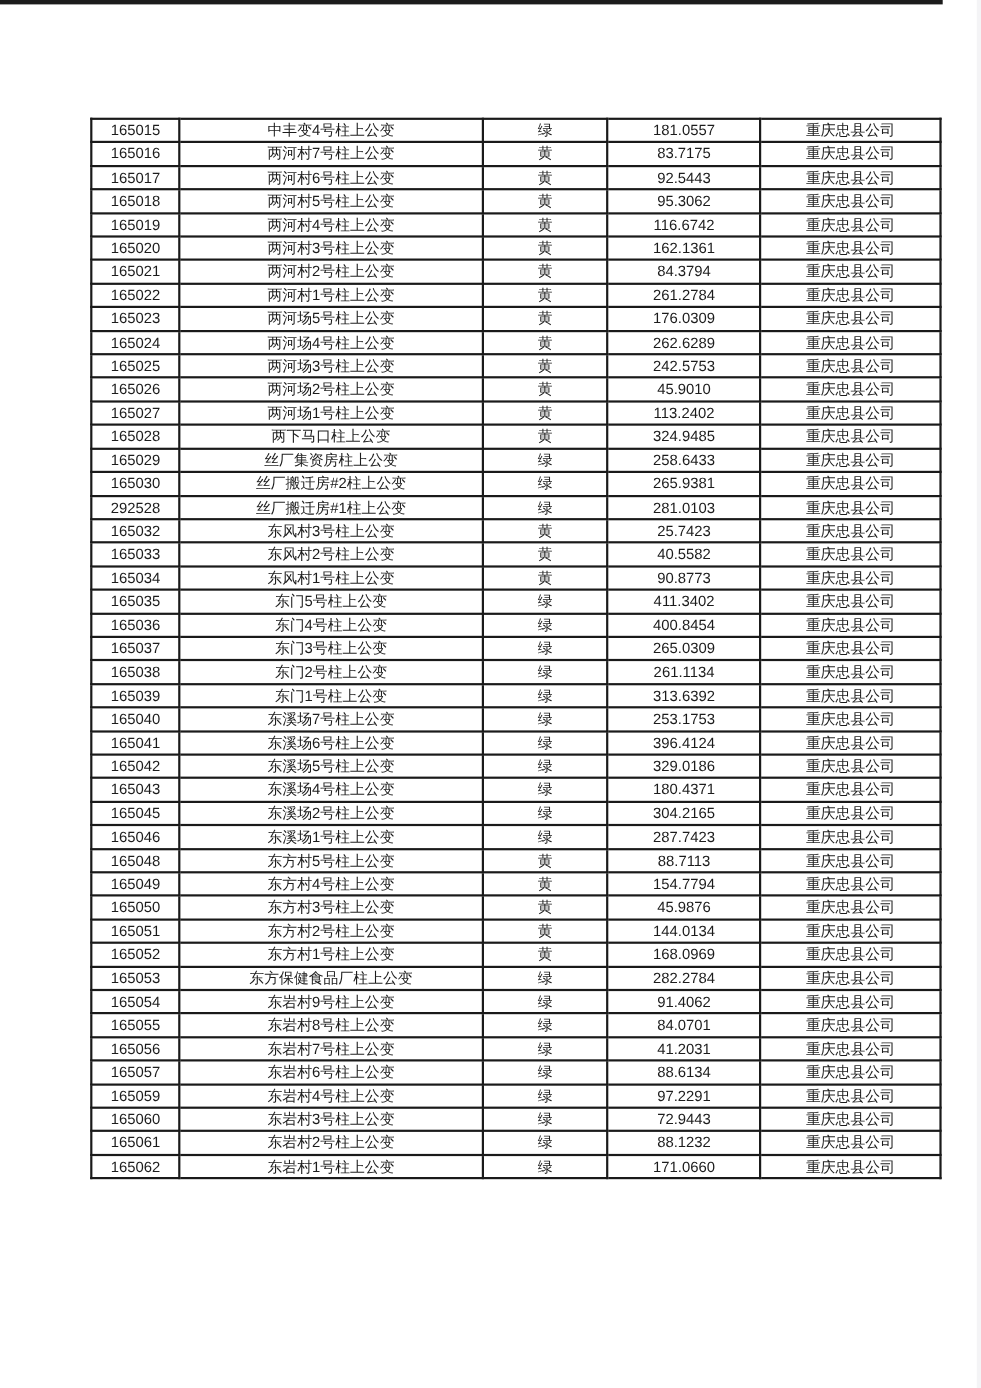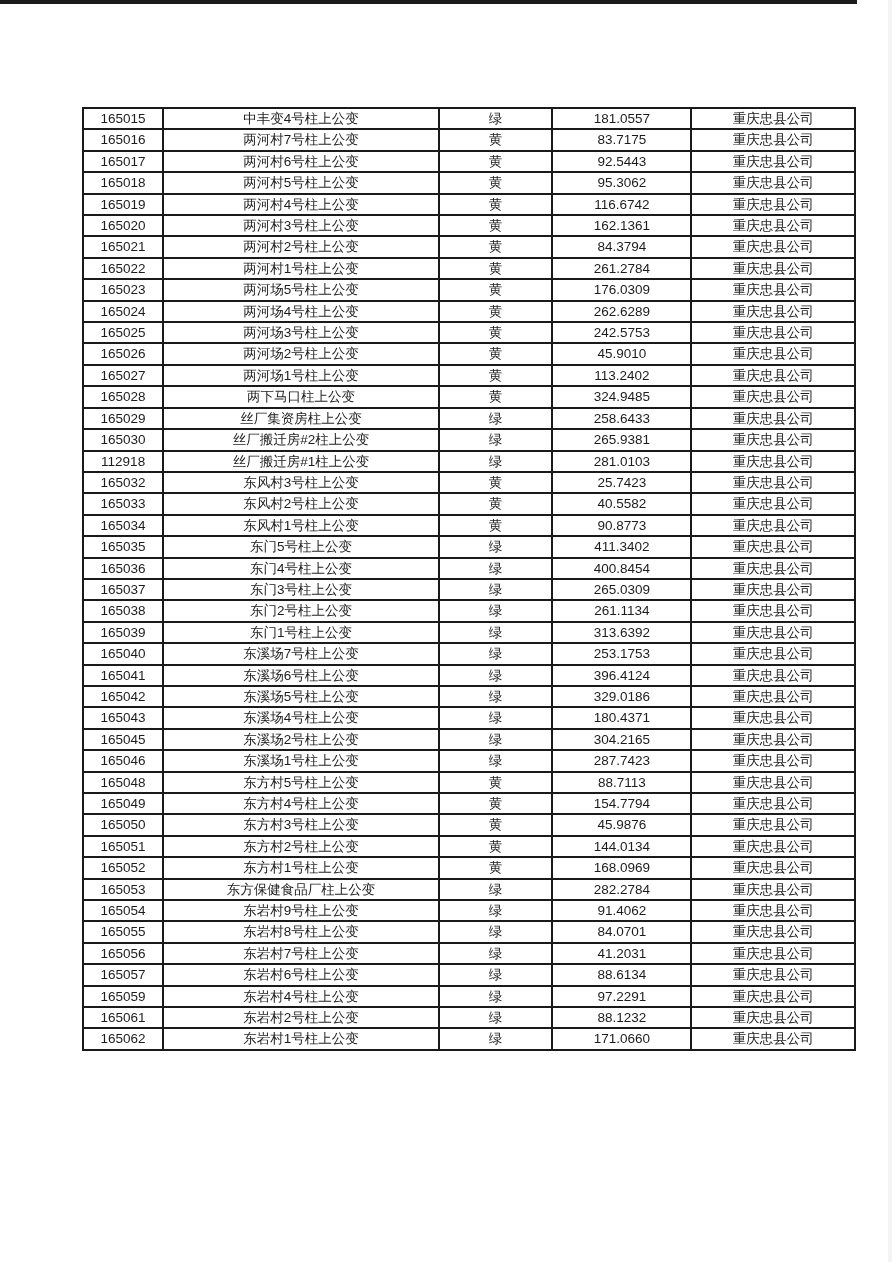--- a/index.html
+++ b/index.html
@@ -182,21 +182,21 @@
           <td>重庆忠县公司</td>
         </tr>
         <tr>
           <td>165030</td>
           <td>丝厂搬迁房#2柱上公变</td>
           <td>绿</td>
           <td>265.9381</td>
           <td>重庆忠县公司</td>
         </tr>
         <tr>
-          <td>112918</td>
+          <td>292528</td>
           <td>丝厂搬迁房#1柱上公变</td>
           <td>绿</td>
           <td>281.0103</td>
           <td>重庆忠县公司</td>
         </tr>
         <tr>
           <td>165032</td>
           <td>东风村3号柱上公变</td>
           <td>黄</td>
           <td>25.7423</td>
@@ -361,20 +361,27 @@
           <td>东岩村6号柱上公变</td>
           <td>绿</td>
           <td>88.6134</td>
           <td>重庆忠县公司</td>
         </tr>
         <tr>
           <td>165059</td>
           <td>东岩村4号柱上公变</td>
           <td>绿</td>
           <td>97.2291</td>
+          <td>重庆忠县公司</td>
+        </tr>
+        <tr>
+          <td>165060</td>
+          <td>东岩村3号柱上公变</td>
+          <td>绿</td>
+          <td>72.9443</td>
           <td>重庆忠县公司</td>
         </tr>
         <tr>
           <td>165061</td>
           <td>东岩村2号柱上公变</td>
           <td>绿</td>
           <td>88.1232</td>
           <td>重庆忠县公司</td>
         </tr>
         <tr>

